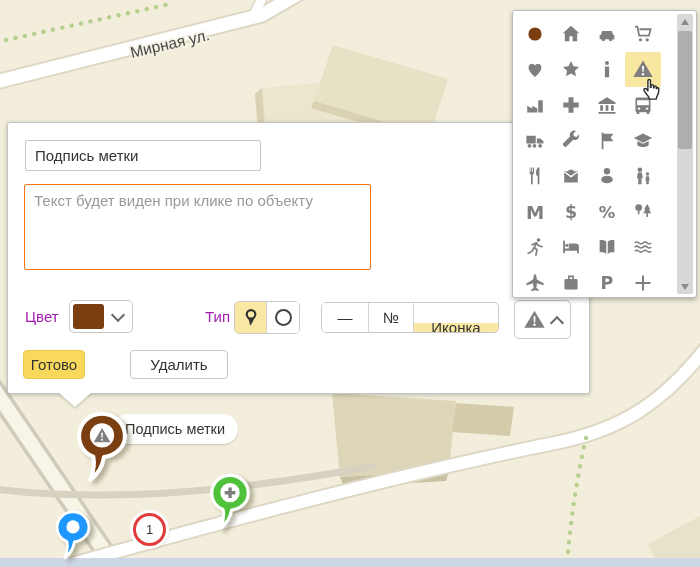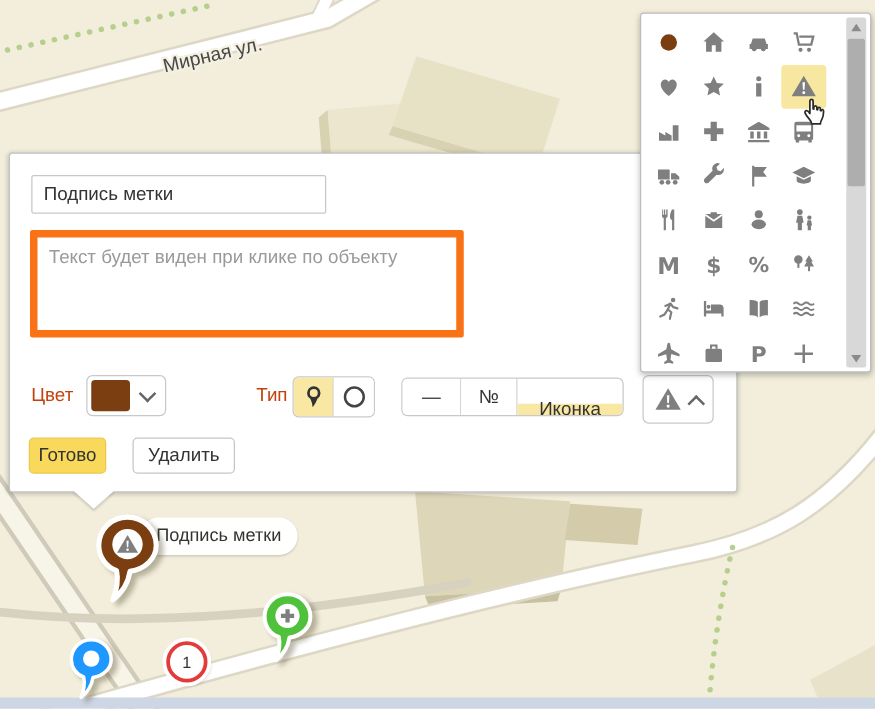--- a/index.html
+++ b/index.html
@@ -23,24 +23,24 @@
   
   .editor{position:absolute;left:7px;top:122px;width:581px;height:270px;background:#fff;
       border:1px solid #c4c4c4;border-radius:3px;box-shadow:0 1px 4px rgba(0,0,0,.22);z-index:10;}
   .editor .tail{position:absolute;left:50px;top:269px;width:0;height:0;
       border-left:17px solid transparent;border-right:17px solid transparent;border-top:15px solid #fff;
       filter:drop-shadow(0 2px 1px rgba(0,0,0,.15));}
   .editor input{position:absolute;left:17px;top:17px;width:236px;height:31px;box-sizing:border-box;
       border:1px solid #c7c7c7;border-radius:2px;padding:0 9px;font-size:15px;color:#333;
       font-family:inherit;outline:none;}
   .editor textarea{position:absolute;left:16px;top:61px;width:347px;height:86px;box-sizing:border-box;
-      border:6px solid #f97316;border-radius:2px;padding:7px 9px;font-size:15px;color:#333;resize:none;
+      border:1px solid #f97316;border-radius:2px;padding:7px 9px;font-size:15px;color:#333;resize:none;
       font-family:inherit;outline:none;}
   .editor textarea::placeholder,.editor input::placeholder{color:#9a9a9a;}
-  .lbl{position:absolute;height:33px;line-height:33px;font-size:15px;color:#c2410c;}
+  .lbl{position:absolute;height:33px;line-height:33px;font-size:15px;color:#a21caf;}
   .color-select{position:absolute;left:61px;top:177px;width:64px;height:33px;background:#fff;
       border:1px solid #c9c9c9;border-radius:5px;display:flex;align-items:center;padding:0;cursor:pointer;}
   .swatch{width:31px;height:25px;border-radius:3px;margin-left:3px;}
   .chev{width:8px;height:8px;border-right:2px solid #666;border-bottom:2px solid #666;display:inline-block;}
   .chev.down{transform:rotate(45deg);margin:-4px 0 0 9px;}
   .chev.up{transform:rotate(-135deg);margin:6px 0 0 6px;}
   .seg{position:absolute;display:flex;border:1px solid #c9c9c9;border-radius:5px;overflow:hidden;background:#fff;}
   .seg button{border:none;background:#fff;font-size:15px;color:#333;font-family:inherit;
       border-right:1px solid #d5d5d5;display:flex;align-items:center;justify-content:center;cursor:pointer;padding:0;}
   .seg button:last-child{border-right:none;}
@@ -48,21 +48,21 @@
   .type-seg{left:226px;top:178px;height:31px;}
   .type-seg button{width:32px;height:31px;}
   .mode-seg{left:313px;top:179px;height:29px;}
   .circle-glyph{width:13px;height:13px;border:2.2px solid #444;border-radius:50%;}
   .icon-dd{position:absolute;left:506px;top:177px;width:57px;height:39px;background:#fff;
       border:1px solid #c9c9c9;border-radius:5px;display:flex;align-items:center;justify-content:center;cursor:pointer;}
   .icon-dd .gi-slot svg{width:23px;height:23px;display:block;}
   .btn,.btn-primary{position:absolute;top:227px;height:29px;border-radius:4px;font-size:15px;color:#333;
       font-family:inherit;cursor:pointer;}
   .btn-primary{left:15px;width:62px;background:#f8d95c;border:1px solid #ecc94e;}
-  .btn{left:98px;width:82px;background:#fff;border:1px solid #c6c6c6;}
+  .btn{left:122px;width:98px;background:#fff;border:1px solid #c6c6c6;}
 
   
   .icon-picker{position:absolute;left:512px;top:10px;width:183px;height:286px;background:#fff;
       border:1px solid #bdbdbd;border-radius:3px;box-shadow:0 2px 5px rgba(0,0,0,.28);z-index:20;overflow:hidden;}
   .ip-grid{position:absolute;left:4px;top:5px;width:145px;display:grid;grid-template-columns:repeat(4,36px);
       grid-auto-rows:35.6px;}
   .ip-cell{display:flex;align-items:center;justify-content:center;cursor:pointer;border-radius:3px;}
   .ip-cell svg{width:22px;height:22px;display:block;}
   .ip-cell.sel{background:#f8e7a1;}
   .scrollbar{position:absolute;right:3px;top:3px;bottom:3px;width:16px;background:#d8d8d8;border-radius:2px;}

